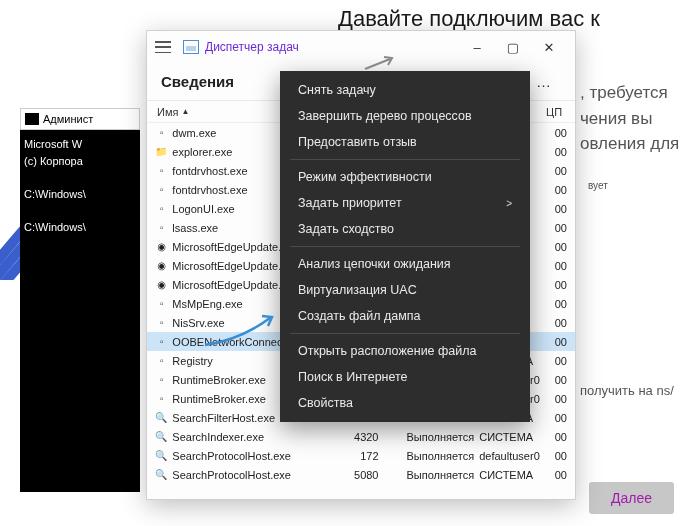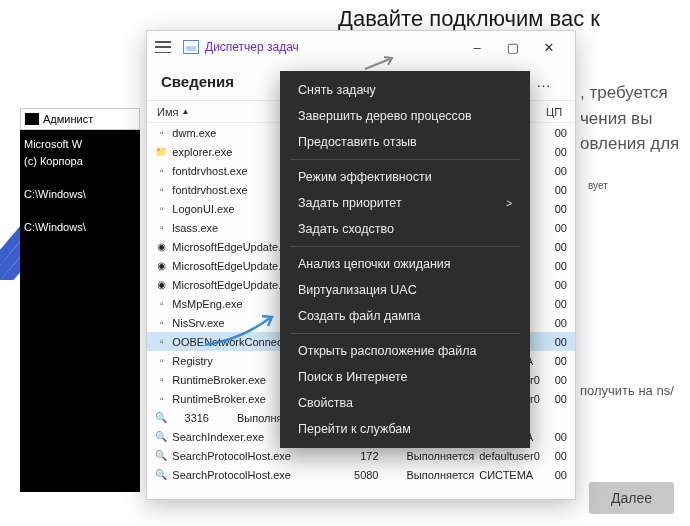--- a/index.html
+++ b/index.html
@@ -2,21 +2,21 @@
 <html><head>
 <meta charset="utf-8">
 <style>
 * { margin: 0; padding: 0; box-sizing: border-box; font-family: "Segoe UI", Arial, sans-serif; }
 body { width: 690px; height: 526px; overflow: hidden; background: #fff; position: relative; }
 
 .bg-layer { position: absolute; inset: 0; }
 .bg-title { position: absolute; top: 6px; left: 338px; font-size: 22px; font-weight: 400; color: #1a1a1a; }
 .bg-text1 { position: absolute; top: 80px; left: 580px; font-size: 17px; color: #555; line-height: 1.5; width:110px; }
 .bg-text2 { position: absolute; top: 381px; left: 580px; font-size: 13px; color: #555; line-height: 1.5; width:110px; }
-.bg-next { position: absolute; bottom: 12px; right: 16px; background: #c7c7c7; color: #404040; border: none; padding: 8px 22px; font-size: 14px; border-radius: 3px; }
+.bg-next { position: absolute; bottom: 12px; right: 16px; background: #c7c7c7; color: #a21caf; border: none; padding: 8px 22px; font-size: 14px; border-radius: 3px; }
 
 .wifi-arc { position: absolute; left: 0; top: 190px; width: 80px; height: 90px; overflow: hidden; }
 
 .cmd-window { position: absolute; left: 20px; top: 108px; width: 120px; height: 384px; background: #000; color: #fff; font-family: Consolas, monospace; font-size: 11px; }
 .cmd-titlebar { background: #fff; color: #000; height: 22px; display: flex; align-items: center; padding: 0 4px; border: 1px solid #ccc; }
 .cmd-icon { width: 14px; height: 12px; background: #000; margin-right: 4px; display: inline-block; }
 .cmd-body { padding: 6px 4px; line-height: 1.5; white-space: pre; }
 
 .tm-window { position: absolute; left: 146px; top: 30px; width: 430px; height: 470px; background: #fdfdfd; border: 1px solid #d0d0d0; box-shadow: 0 6px 24px rgba(0,0,0,0.25); display: flex; flex-direction: column; }
 .tm-titlebar { height: 32px; display: flex; align-items: center; padding: 0 8px; }
@@ -243,20 +243,21 @@
       <div class="tm-row">
         <span class="ic">▫</span>
         <span class="nm">RuntimeBroker.exe</span>
         <span class="pid">8056</span>
         <span class="st">Выполняется</span>
         <span class="us">defaultuser0</span>
         <span class="cp">00</span>
       </div>
       <div class="tm-row">
         <span class="ic">🔍</span>
+        <span class="nm">SearchFilterHost.exe</span>
         <span class="pid">3316</span>
         <span class="st">Выполняется</span>
         <span class="us">СИСТЕМА</span>
         <span class="cp">00</span>
       </div>
       <div class="tm-row">
         <span class="ic">🔍</span>
         <span class="nm">SearchIndexer.exe</span>
         <span class="pid">4320</span>
         <span class="st">Выполняется</span>
@@ -315,23 +316,20 @@
     </div>
     <div class="ctx-sep"></div>
     <div class="ctx-item">
       <span>Открыть расположение файла</span>
     </div>
     <div class="ctx-item">
       <span>Поиск в Интернете</span>
     </div>
     <div class="ctx-item">
       <span>Свойства</span>
-    </div>
-    <div class="ctx-item">
-      <span>Перейти к службам</span>
     </div>
   </div>
 
 <svg class="arrow-annot arrow1" viewBox="0 0 80 40">
     <path d="M5 35 Q 40 30 70 8" stroke="#3a8dd0" stroke-width="2.5" fill="none"></path>
     <path d="M62 6 L72 7 L68 16" stroke="#3a8dd0" stroke-width="2.5" fill="none"></path>
   </svg>
 <svg class="arrow-annot arrow2" viewBox="0 0 40 20">
     <path d="M5 15 L30 5" stroke="#888" stroke-width="2" fill="none"></path>
     <path d="M24 3 L32 4 L28 11" stroke="#888" stroke-width="2" fill="none"></path>

